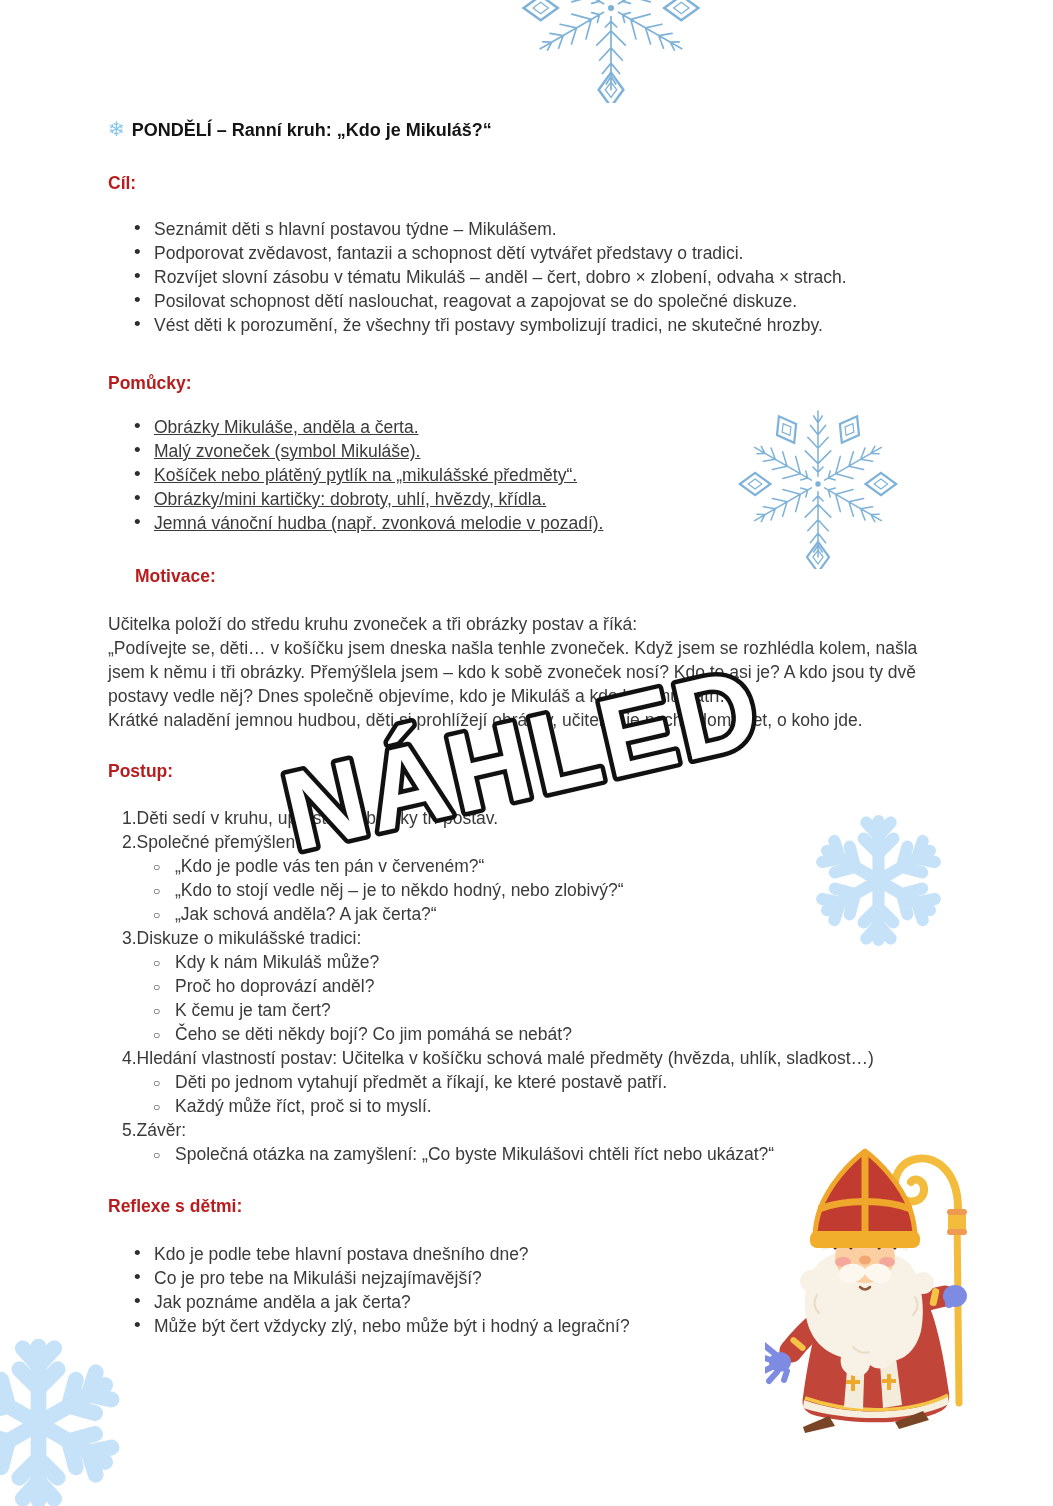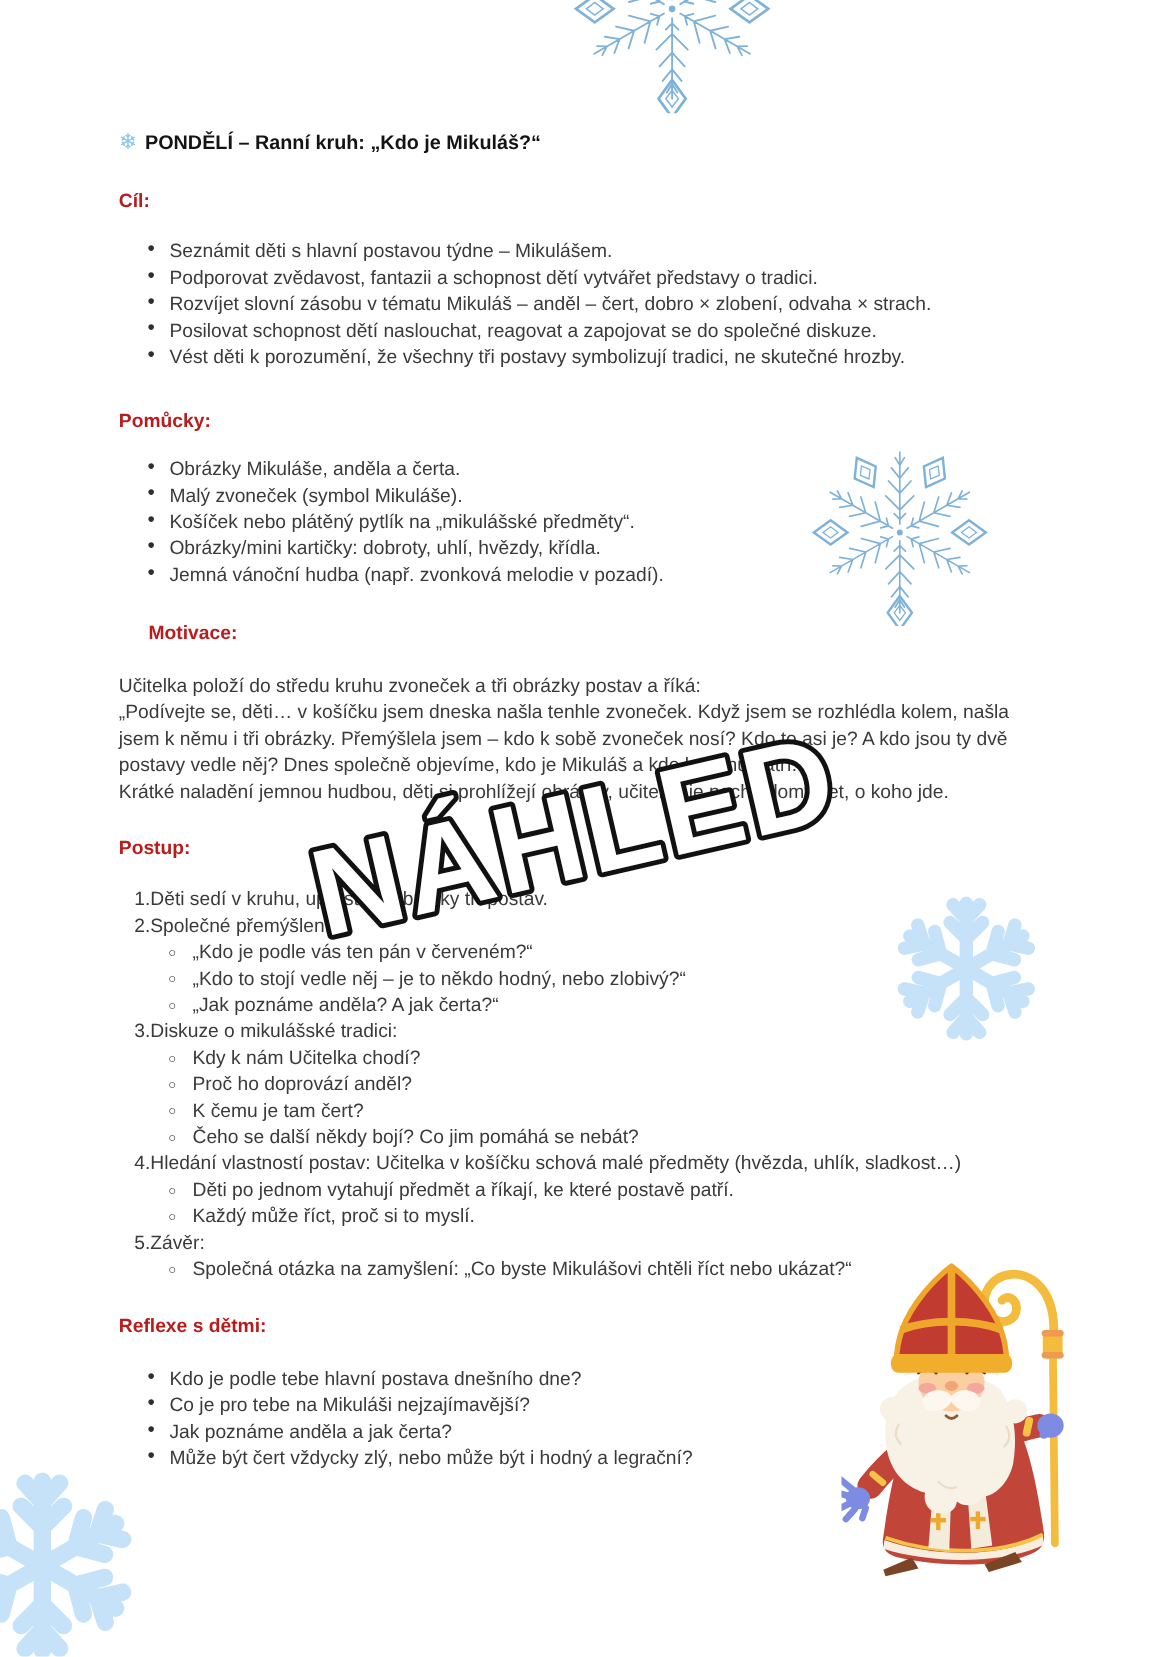--- a/index.html
+++ b/index.html
@@ -14,21 +14,21 @@
   .content{
     position:absolute;left:108px;top:0;width:842px;
     font-size:17.5px;line-height:24px;
   }
   .doc-title{margin-top:116px;font-size:18px;line-height:26px;font-weight:bold;color:#141414;}
   .doc-title .flake{color:#85c6ea;font-size:20px;margin-right:7px;}
   h2.sec{font:inherit;font-weight:bold;color:#b91c1c;margin:0;}
   #h-cil{margin-top:28px;}
   #ul-cil{margin-top:22px;}
   #h-pomucky{margin-top:34px;}
-  #ul-pomucky{margin-top:20px;}
+  #ul-pomucky{margin-top:20px;text-decoration:underline;}
   #h-motivace{margin-top:29px;margin-left:27px;}
   #motivace-paras{margin-top:24px;}
   #h-postup{margin-top:27px;}
   #ol-postup{margin-top:23px;}
   #h-reflexe{margin-top:28px;}
   #ul-reflexe{margin-top:24px;}
   ul.b{list-style:none;margin:12px;padding:0;}
   ul.b>li{position:relative;padding-left:34px;}
   ul.b>li::before{content:"•";position:absolute;left:14px;top:-1px;font-size:19px;color:#2e2e2e;}
   ol.n{list-style:none;margin:0;padding:0 0 0 14px;counter-reset:li;}
@@ -132,30 +132,30 @@
     <h2 class="sec" id="h-postup">Postup:</h2>
     <ol class="n" id="ol-postup">
       <li>
         <span class="t">Děti sedí v kruhu, uprostřed obrázky tří postav.</span>
       </li>
       <li>
         <span class="t">Společné přemýšlení:</span>
         <ul class="s">
           <li>„Kdo je podle vás ten pán v červeném?“</li>
           <li>„Kdo to stojí vedle něj – je to někdo hodný, nebo zlobivý?“</li>
-          <li>„Jak poznáme anděla? A jak čerta?“</li>
+          <li>„Jak schová anděla? A jak čerta?“</li>
         </ul>
       </li>
       <li>
         <span class="t">Diskuze o mikulášské tradici:</span>
         <ul class="s">
-          <li>Kdy k nám Učitelka chodí?</li>
+          <li>Kdy k nám Mikuláš může?</li>
           <li>Proč ho doprovází anděl?</li>
           <li>K čemu je tam čert?</li>
-          <li>Čeho se další někdy bojí? Co jim pomáhá se nebát?</li>
+          <li>Čeho se děti někdy bojí? Co jim pomáhá se nebát?</li>
         </ul>
       </li>
       <li>
         <span class="t">Hledání vlastností postav: Učitelka v košíčku schová malé předměty (hvězda, uhlík, sladkost…)</span>
         <ul class="s">
           <li>Děti po jednom vytahují předmět a říkají, ke které postavě patří.</li>
           <li>Každý může říct, proč si to myslí.</li>
         </ul>
       </li>
       <li>

